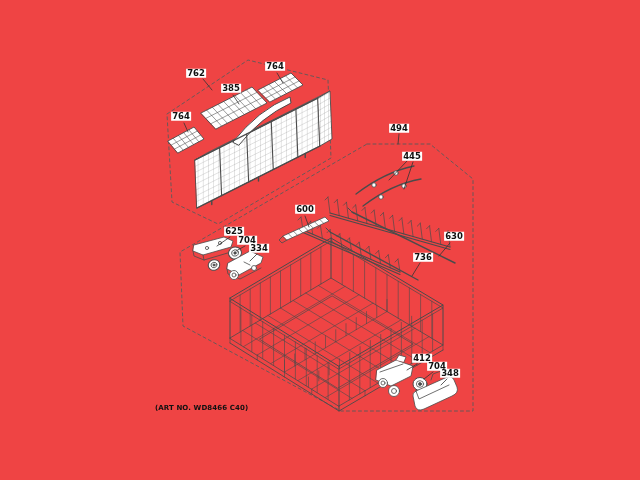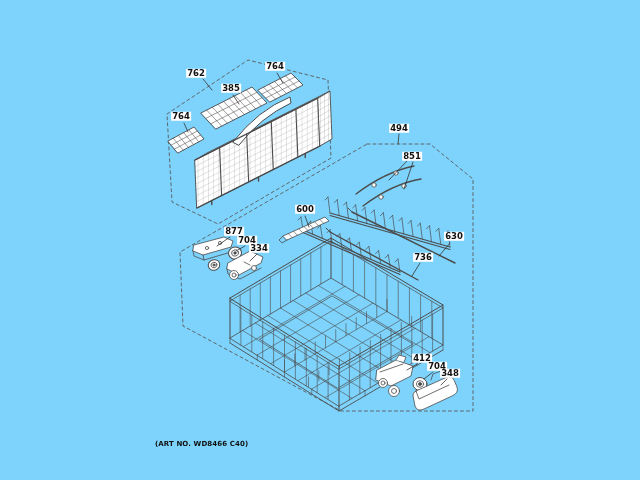--- a/index.html
+++ b/index.html
@@ -1,23 +1,23 @@
 <!DOCTYPE html>
 <html><head>
 <meta charset="utf-8">
 <style>
   html,body{margin:0;padding:0;background:#fff;}
-  .stage{position:relative;width:640px;height:480px;background:#7dd3fc;overflow:hidden;
+  .stage{position:relative;width:640px;height:480px;background:#ef4444;overflow:hidden;
          font-family:"DejaVu Sans",sans-serif;}
   .stage svg{position:absolute;left:0;top:0;}
   .co{position:absolute;transform:translate(-50%,-50%);
       font:700 8.5px "DejaVu Sans",sans-serif;color:#111;
       background:#fff;padding:0 1px;line-height:1;white-space:nowrap;}
   .artno{position:absolute;font:700 7px "DejaVu Sans",sans-serif;
-         color:#111;letter-spacing:.1px;white-space:nowrap;margin-top:36px;}
+         color:#111;letter-spacing:.1px;white-space:nowrap;}
 </style>
 </head>
 <body>
 
 <div class="stage">
 
   <svg width="640" height="480" viewBox="0 0 640 480">
     <defs>
       <pattern id="meshF" width="5.2" height="6" patternUnits="userSpaceOnUse" patternTransform="skewY(-26.7)">
         <rect width="5.2" height="6" fill="#ffffff"></rect>
@@ -334,23 +334,23 @@
         <line x1="447" y1="379" x2="441" y2="385"></line>
       </g>
     </g>
   </svg>
 
   <div class="co" style="left:196px;top:73px">762</div>
   <div class="co" style="left:231px;top:88px">385</div>
   <div class="co" style="left:275px;top:66px">764</div>
   <div class="co" style="left:181px;top:116px">764</div>
   <div class="co" style="left:399px;top:128px">494</div>
-  <div class="co" style="left:412px;top:156px">851</div>
+  <div class="co" style="left:412px;top:156px">445</div>
   <div class="co" style="left:305px;top:209px">600</div>
-  <div class="co" style="left:234px;top:231px">877</div>
+  <div class="co" style="left:234px;top:231px">625</div>
   <div class="co" style="left:247px;top:240px">704</div>
   <div class="co" style="left:259px;top:248px">334</div>
   <div class="co" style="left:454px;top:236px">630</div>
   <div class="co" style="left:423px;top:257px">736</div>
   <div class="co" style="left:422px;top:358px">412</div>
   <div class="co" style="left:437px;top:366px">704</div>
   <div class="co" style="left:450px;top:373px">348</div>
 
   <div class="artno" style="left:155px;top:404px">(ART NO. WD8466 C40)</div>
 </div>

